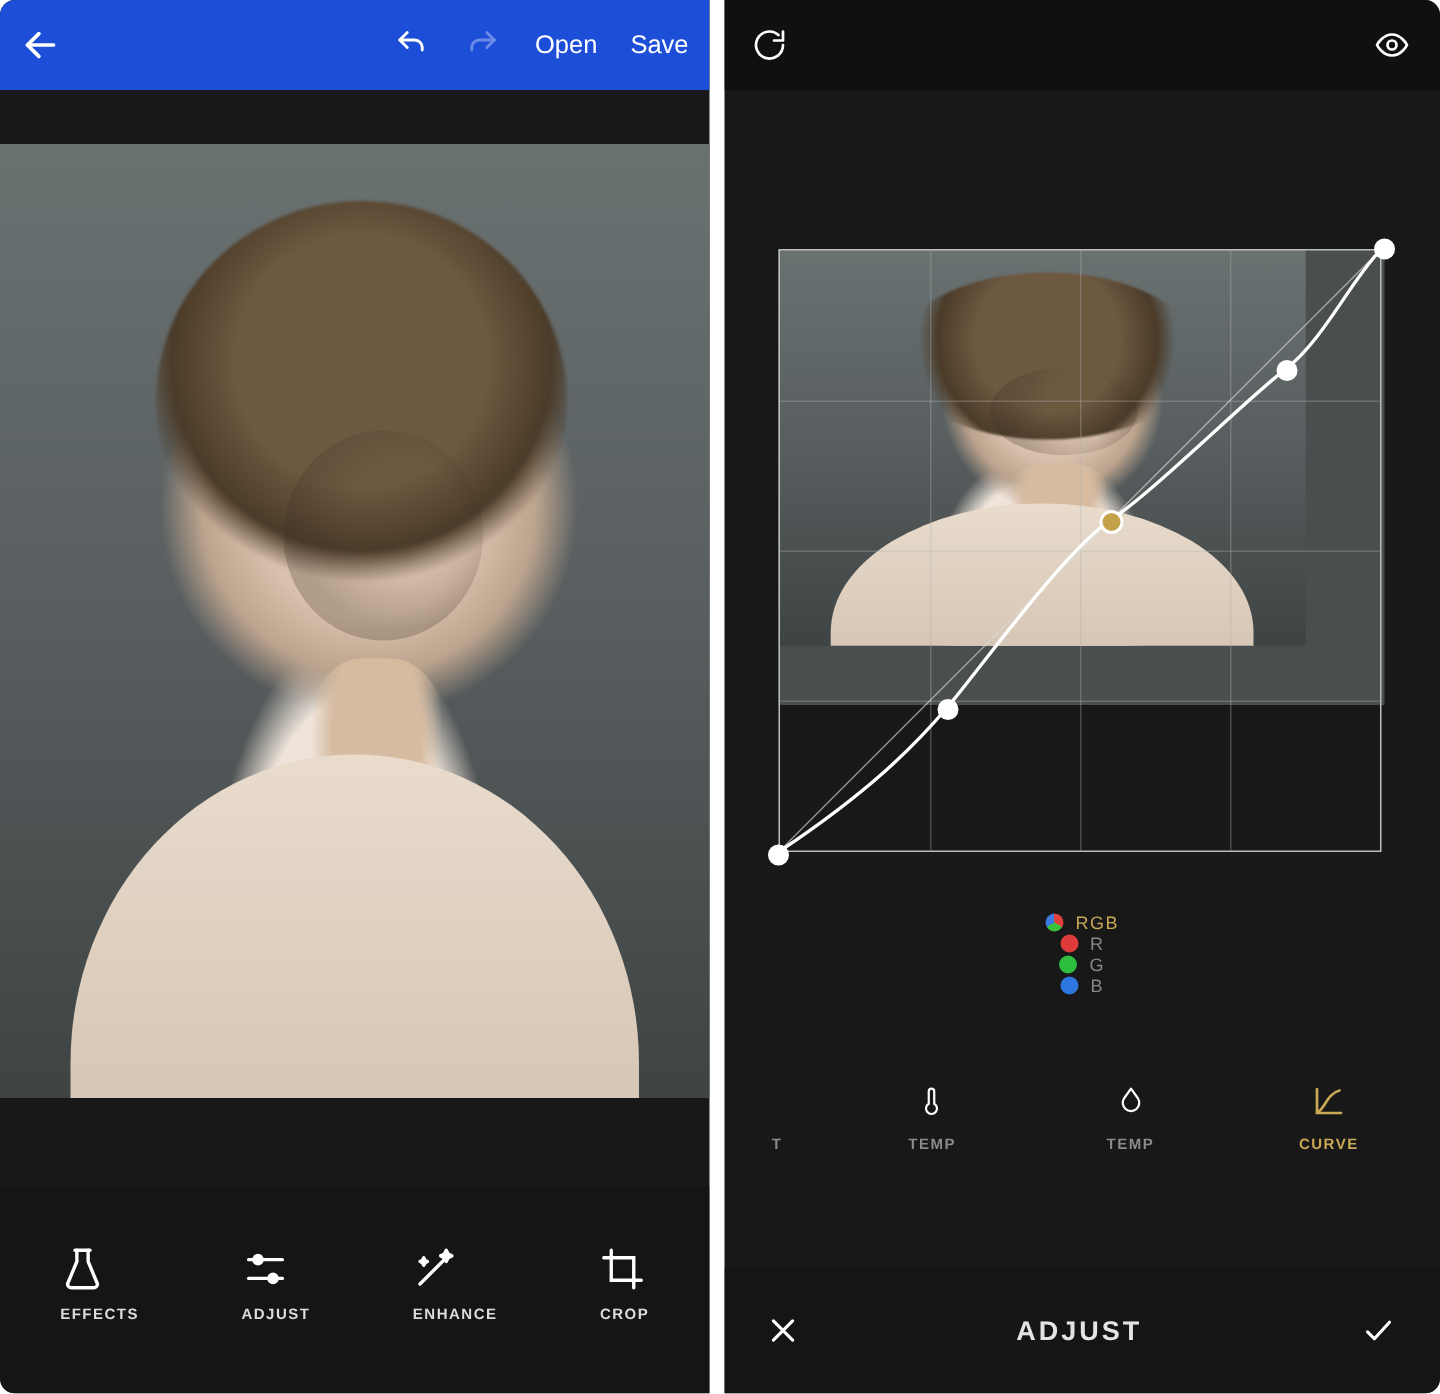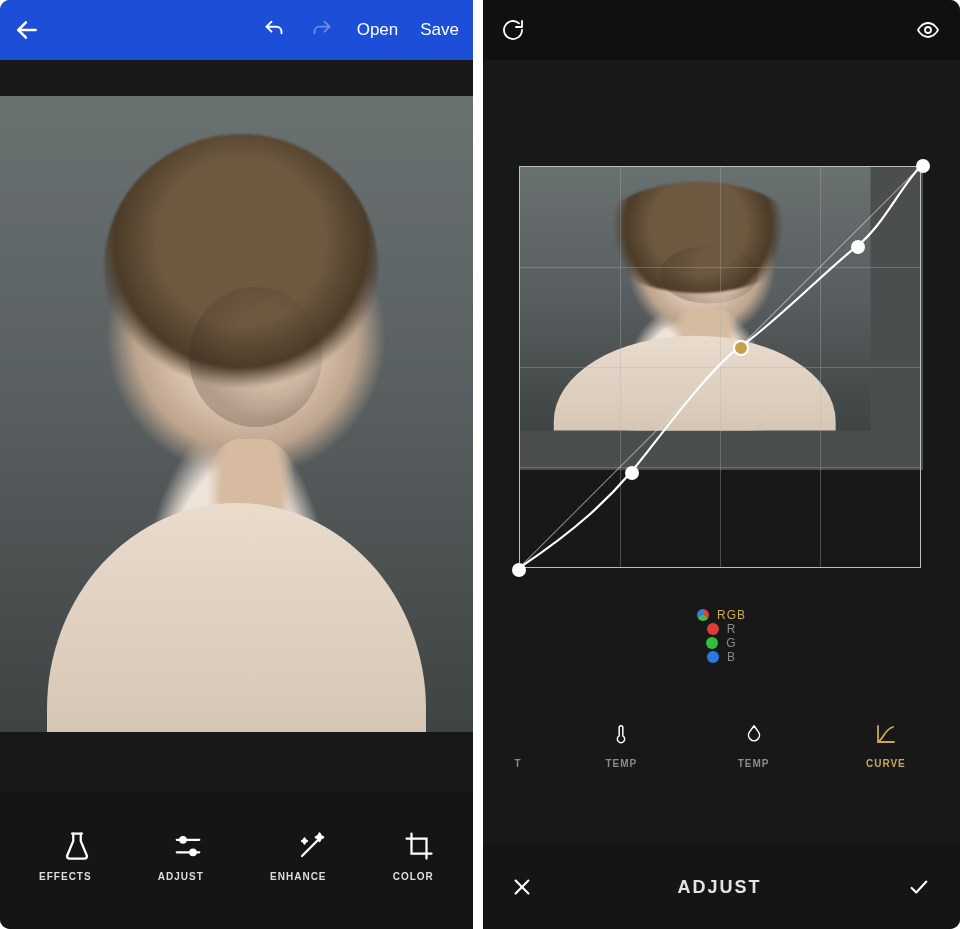--- a/index.html
+++ b/index.html
@@ -9,21 +9,21 @@
   .phoneB{width:477px;height:929px;border-top-right-radius:10px;border-bottom-right-radius:10px;}
 
   
   .a-top{height:60px;display:flex;align-items:center;justify-content:space-between;padding:0 14px;background:#1d4ed8;}
   .a-top-left{display:flex;align-items:center;}
   .a-top-right{display:flex;align-items:center;gap:22px;}
   .icon{display:inline-flex;align-items:center;justify-content:center;}
   .txt-btn{font-size:17px;color:#fff;cursor:pointer;}
   .a-canvas{position:absolute;top:96px;left:0;right:0;height:636px;background:#4a4e4e;overflow:hidden;}
   .a-bottom{position:absolute;bottom:0;left:0;right:0;height:130px;background:#151515;display:flex;align-items:center;justify-content:space-around;padding:0 6px 8px;}
-  .tool{display:flex;flex-direction:column;align-items:flex-end;gap:10px;color:#ddd;font-size:10px;letter-spacing:1px;font-weight:600;cursor:pointer;}
+  .tool{display:flex;flex-direction:column;align-items:flex-start;gap:10px;color:#ddd;font-size:10px;letter-spacing:1px;font-weight:600;cursor:pointer;}
   .tool span{white-space:nowrap;}
 
   
   .b-top{height:60px;display:flex;align-items:center;justify-content:space-between;padding:0 18px;background:#101010;}
   .b-canvas-wrap{position:absolute;top:166px;left:36px;width:404px;height:404px;}
   .b-photo{position:absolute;top:0;left:0;width:404px;height:304px;background:#4a4e4e;}
   .grid{position:absolute;top:0;left:0;width:400px;height:400px;border:1px solid #bdbdbd;}
   .grid::before,.grid::after{content:'';position:absolute;background:#b0b0b0;}
   .gl{position:absolute;background:#b0b0b055;}
   .curve-pt{position:absolute;width:14px;height:14px;border-radius:50%;background:#fff;transform:translate(-50%,-50%);cursor:grab;}
@@ -144,21 +144,21 @@
         </span>
         <span>ENHANCE</span>
       </div>
       <div class="tool">
         <span class="icon">
           <svg width="30" height="30" viewBox="0 0 24 24" fill="none" stroke="#fff" stroke-width="1.8" stroke-linecap="round">
               <path d="M6 2v16h16"></path>
               <path d="M2 6h16v16"></path>
             </svg>
         </span>
-        <span>COLOR</span>
+        <span>CROP</span>
       </div>
     </div>
   </div>
 
   <div class="phone phoneB">
     <div class="b-top">
       <span class="icon">
         <svg width="24" height="24" viewBox="0 0 24 24" fill="none" stroke="#fff" stroke-width="1.8" stroke-linecap="round" stroke-linejoin="round">
             <path d="M21 12a9 9 0 1 1-3-6.7"></path>
             <polyline points="21 3 21 9 15 9"></polyline>

